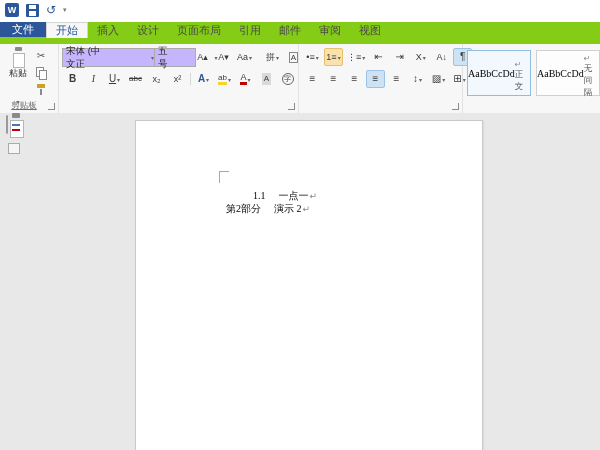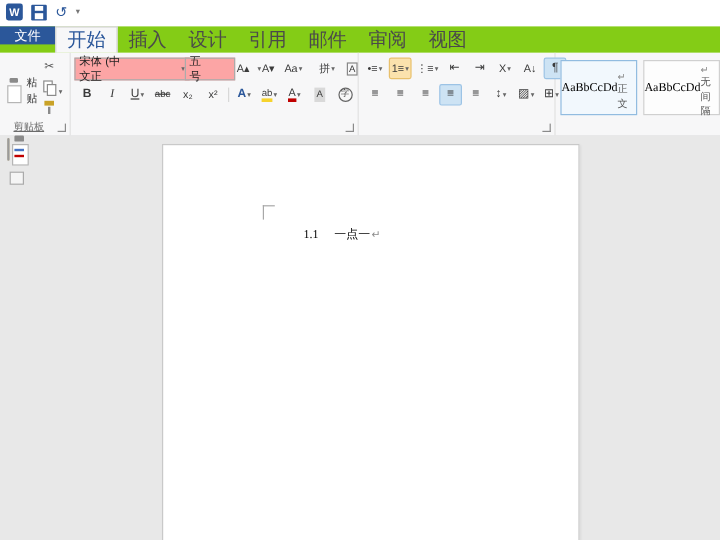--- a/index.html
+++ b/index.html
@@ -14,54 +14,54 @@
   .save-icon{width:13px;height:13px;background:#2b579a;position:relative;border-radius:1px;}
   .save-icon::before{content:"";position:absolute;top:1px;left:3px;width:7px;height:4px;background:#fff;}
   .save-icon::after{content:"";position:absolute;bottom:1px;left:3px;width:7px;height:5px;background:#fff;}
   .undo-glyph{color:#2b579a;font-size:12px;line-height:14px;}
   .qat-caret{color:#777;font-size:7px;}
   .win-title{position:absolute;left:0;right:0;top:5px;text-align:center;font-size:11px;color:#595959;}
 
   
   .tabrow{position:absolute;top:22px;left:0;right:0;height:22px;background:#84cc16;display:flex;align-items:flex-start;}
   .file-tab{width:46px;background:#2b579a;color:#fff;font-size:11px;display:flex;align-items:center;justify-content:center;cursor:default;}
-  .tab{padding:0 9px;font-size:16px;color:#4a4a4a;display:flex;align-items:center;cursor:default;font-family:Liberation Mono, monospace;}
+  .tab{padding:0 9px;font-size:11px;color:#4a4a4a;display:flex;align-items:center;cursor:default;font-family:Liberation Mono, monospace;}
   .tab.active{color:#2b579a;background:#f7f7f8;border:1px solid #d4d4d4;border-bottom:none;}
 
   
   .ribbon{position:absolute;top:44px;left:0;right:0;height:69px;background:#f7f7f8;border-bottom:1px solid #d2d2d2;}
   .group{position:absolute;top:0;bottom:0;}
   #g-clip{left:0;width:58px;border-right:1px solid #e2e2e2;}
   #g-font{left:58px;width:240px;border-right:1px solid #e2e2e2;}
   #g-para{left:298px;width:164px;border-right:1px solid #e2e2e2;}
   #g-styles{left:462px;right:0;}
   .glabel{position:absolute;bottom:1px;left:2px;right:12px;text-align:center;font-size:8.5px;color:#6b6b6b;text-decoration:underline;}
   .launcher{position:absolute;right:3px;bottom:3px;width:6px;height:6px;
             border-right:1px solid #8a8a8a;border-bottom:1px solid #8a8a8a;cursor:default;}
 
   
-  .paste-btn{position:absolute;left:4px;top:4px;width:28px;height:56px;display:flex;
+  .paste-btn{position:absolute;left:4px;top:4px;width:28px;height:56px;display:flex;flex-direction:column;
              align-items:center;gap:18px;cursor:default;}
   .clip-icon{position:relative;width:15px;height:19px;background:#c7a768;border-radius:2px;margin-top:1px;}
   .clip-icon::before{content:"";position:absolute;top:-2px;left:4px;width:7px;height:4px;background:#8a8a8a;border-radius:1px;}
   .clip-icon::after{content:"";position:absolute;left:2px;top:4px;width:10px;height:13px;background:#fff;border:1px solid #b5b5b5;}
   .paste-label{font-size:9px;color:#333;}
   .paste-caret{font-size:6px;color:#666;}
   .sideicons{position:absolute;left:34px;top:5px;display:flex;flex-direction:column;gap:4px;}
   .smallico{width:14px;height:13px;display:flex;align-items:center;justify-content:center;cursor:default;}
   .cut-glyph{font-size:10px;color:#555;}
   .copy-icon{position:relative;width:11px;height:12px;}
   .copy-icon::before{content:"";position:absolute;top:0;left:0;width:6px;height:8px;background:#fff;border:1px solid #8a8a8a;}
   .copy-icon::after{content:"";position:absolute;top:3px;left:3px;width:6px;height:8px;background:#fff;border:1px solid #8a8a8a;}
   .fp-icon{position:relative;width:10px;height:12px;}
   .fp-icon::before{content:"";position:absolute;top:0;left:1px;width:8px;height:4px;background:#c9a227;}
   .fp-icon::after{content:"";position:absolute;top:5px;left:4px;width:2px;height:6px;background:#8a8a8a;}
 
   
-  .combo{position:absolute;height:17px;background:#fca5a5;border:1px solid #ababab;display:flex;align-items:center;
+  .combo{position:absolute;height:17px;background:#c4b5fd;border:1px solid #ababab;display:flex;align-items:center;
          font-size:9.5px;color:#222;padding:0 3px;cursor:default;gap:44px;}
   .combo .cc{margin-left:auto;font-size:6px;color:#666;padding-left:3px;}
   #font-name{left:4px;top:4px;width:88px;}
   #font-size{left:96px;top:4px;width:34px;}
 
   
   .iconrow{position:absolute;display:flex;align-items:center;}
   #f-row1{left:134px;top:4px;}
   #f-row2{left:4px;top:26px;}
   #p-row1{left:4px;top:4px;}
@@ -130,20 +130,21 @@
       <span class="qat-caret">▾</span>
     </div>
   </div>
 
   <div class="tabrow">
     <div class="file-tab">文件</div>
     <div id="tabs-container" style="display:flex">
         <div class="tab active">开始</div>
         <div class="tab">插入</div>
         <div class="tab">设计</div>
+        <div class="tab">页面布局</div>
         <div class="tab">引用</div>
         <div class="tab">邮件</div>
         <div class="tab">审阅</div>
         <div class="tab">视图</div>
       </div>
   </div>
 
   <div class="ribbon">
 
     <div class="group" id="g-clip">
@@ -320,16 +321,17 @@
       <span class="cp-icon"></span>
       <span class="cp-line1"></span>
       <span class="cp-line2"></span>
       <span class="cp-badge"></span>
     </div>
 
     <div class="page">
       <div class="corner-mark"></div>
       <div class="doc-text" id="doc-text">
           <div class="dline lvl1"><span class="num">1.1</span><span>一点一</span><span class="pmark">↵</span></div>
+          <div class="dline"><span class="num">第2部分</span><span>演示 2</span><span class="pmark">↵</span></div>
         </div>
     </div>
   </div>
 </div>
 
 </body></html>

